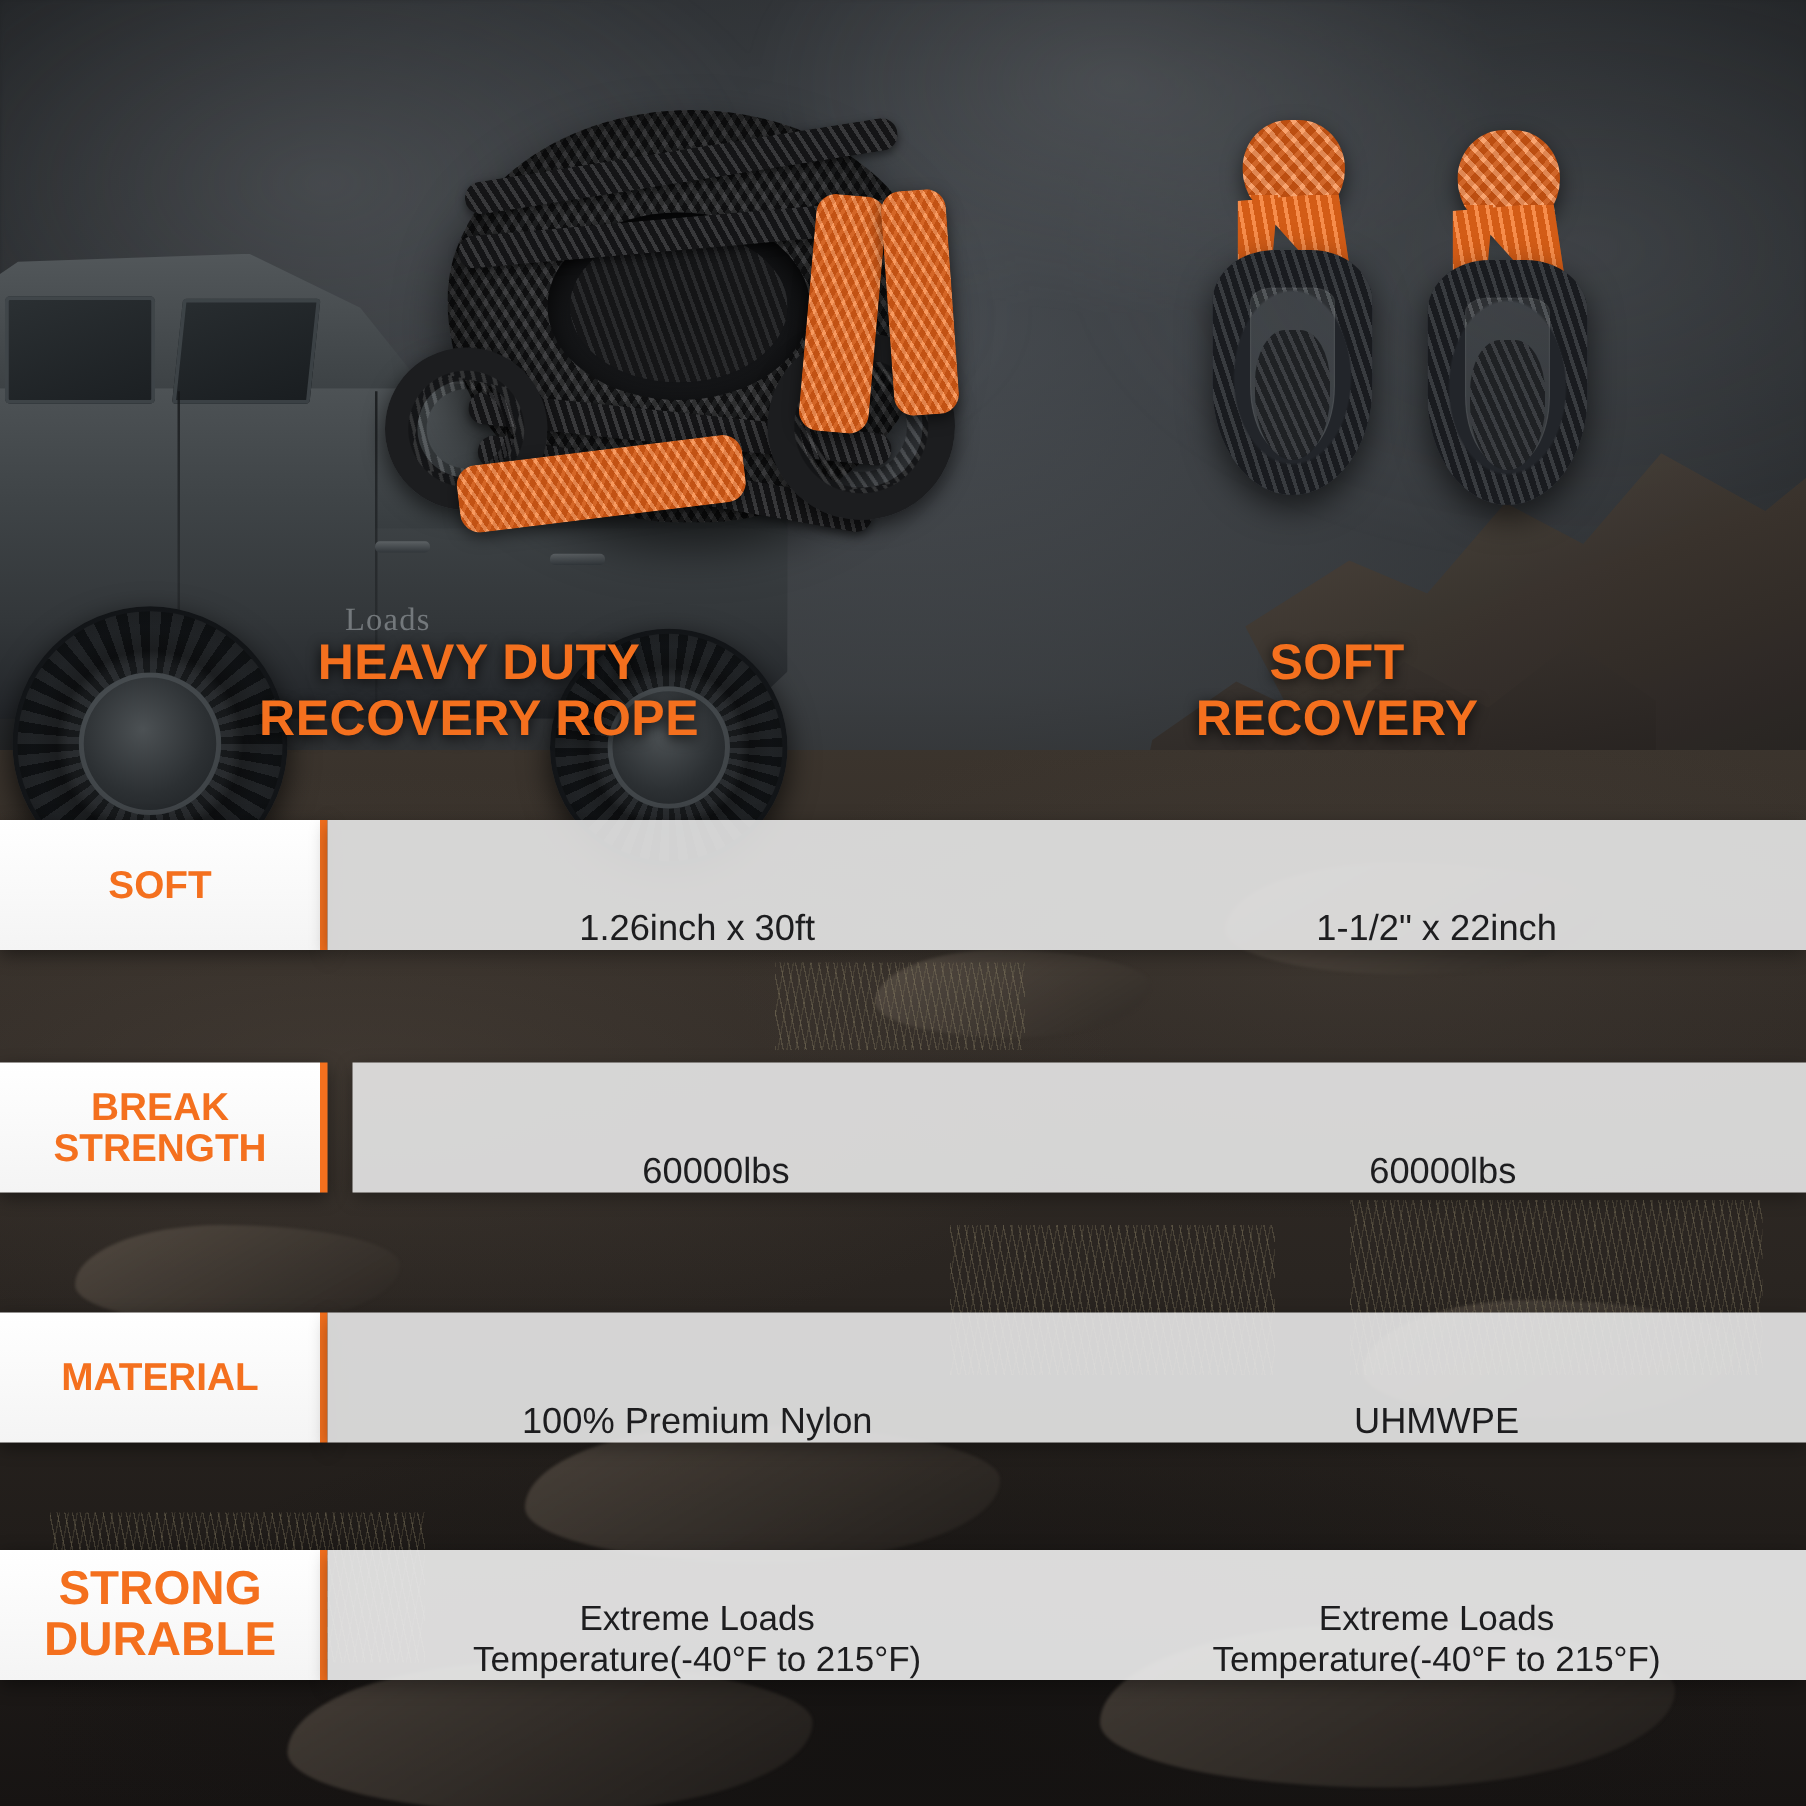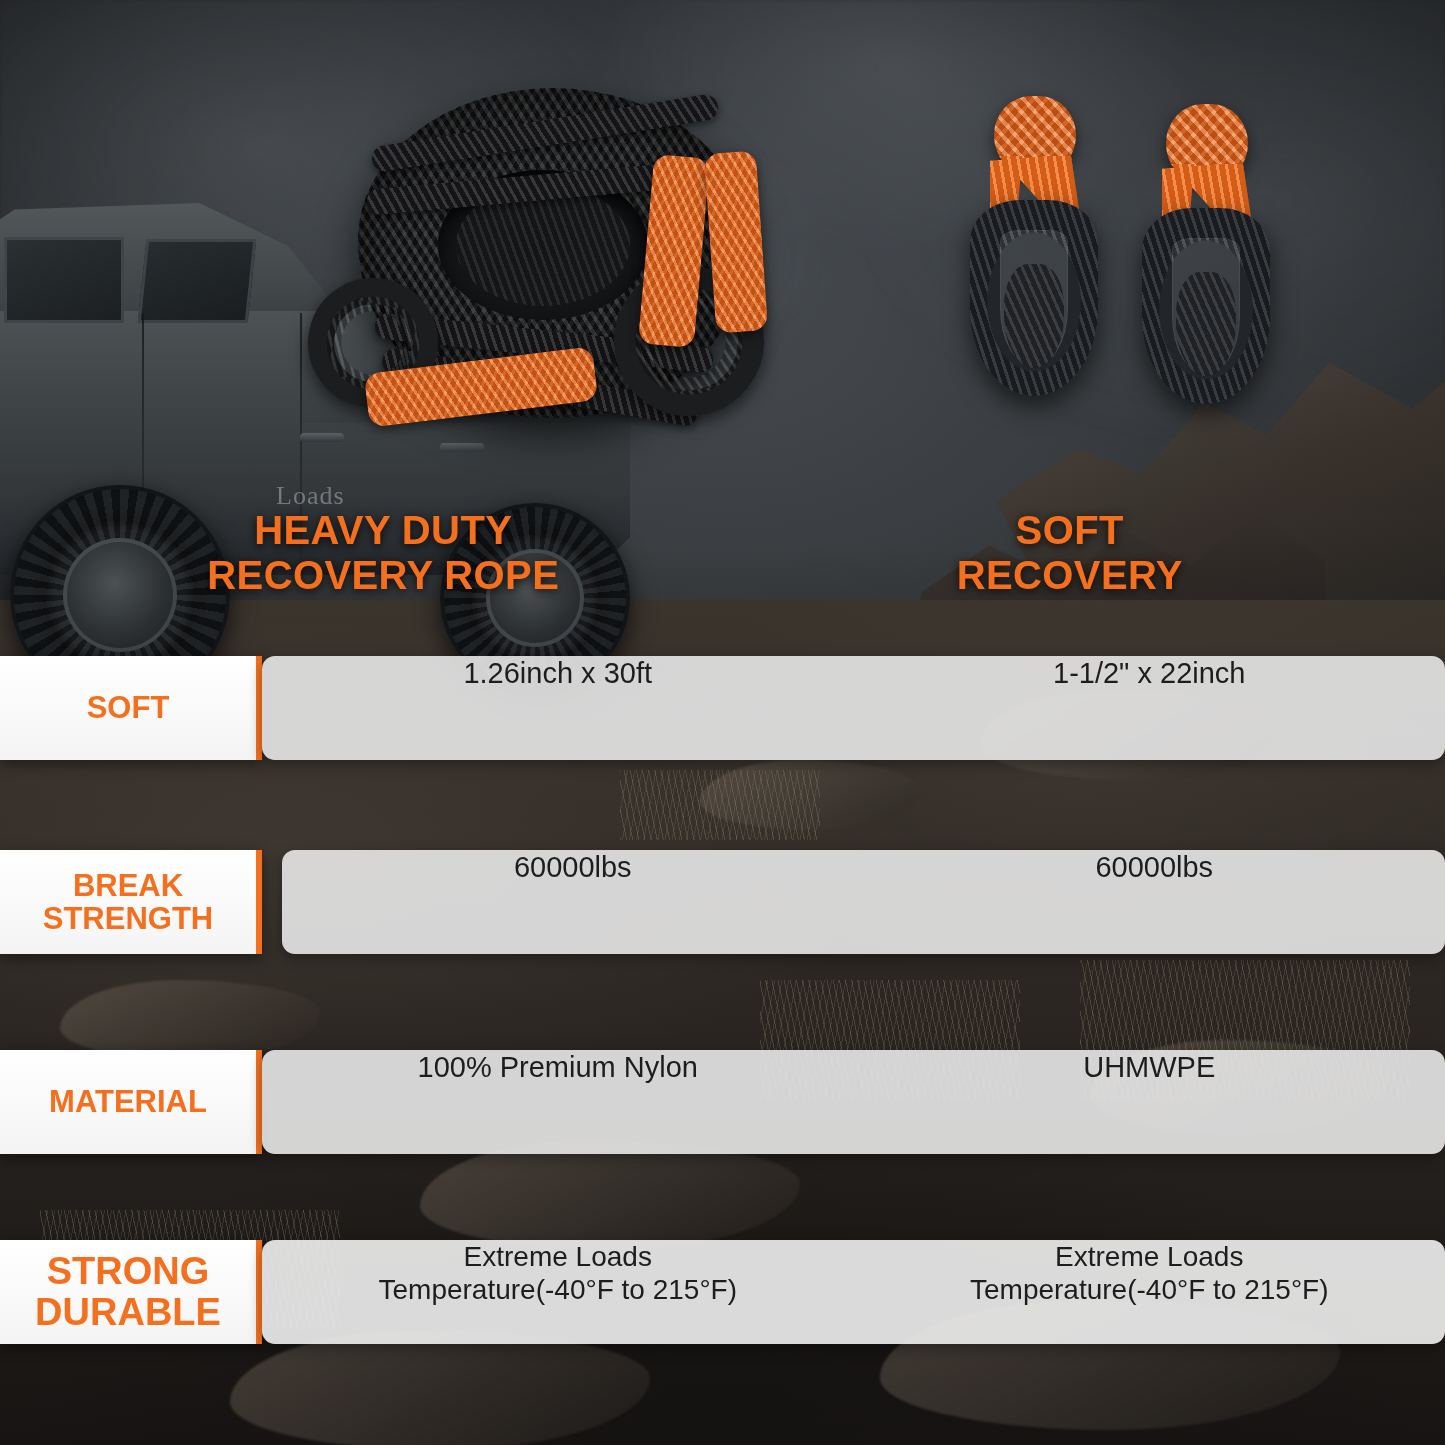--- a/index.html
+++ b/index.html
@@ -270,23 +270,22 @@
     font-weight: bold;
     font-size: 31px;
     line-height: 1.08;
     text-align: center;
     box-shadow: 0 4px 14px rgba(0,0,0,0.45);
   }
   .values-cell {
     flex: 1;
     background: rgba(232,232,232,0.90);
     display: flex;
-    align-items: flex-start;
+    align-items: flex-end;
     box-shadow: 0 4px 14px rgba(0,0,0,0.35);
-    border-radius: 13px;
   }
   .val {
     flex: 1;
     text-align: center;
     color: #1d1d1f;
     font-size: 29px;
     line-height: 1.18;
     padding: 0 8px;
   }
   .row-4 .values-cell { background: rgba(236,236,236,0.92); }

